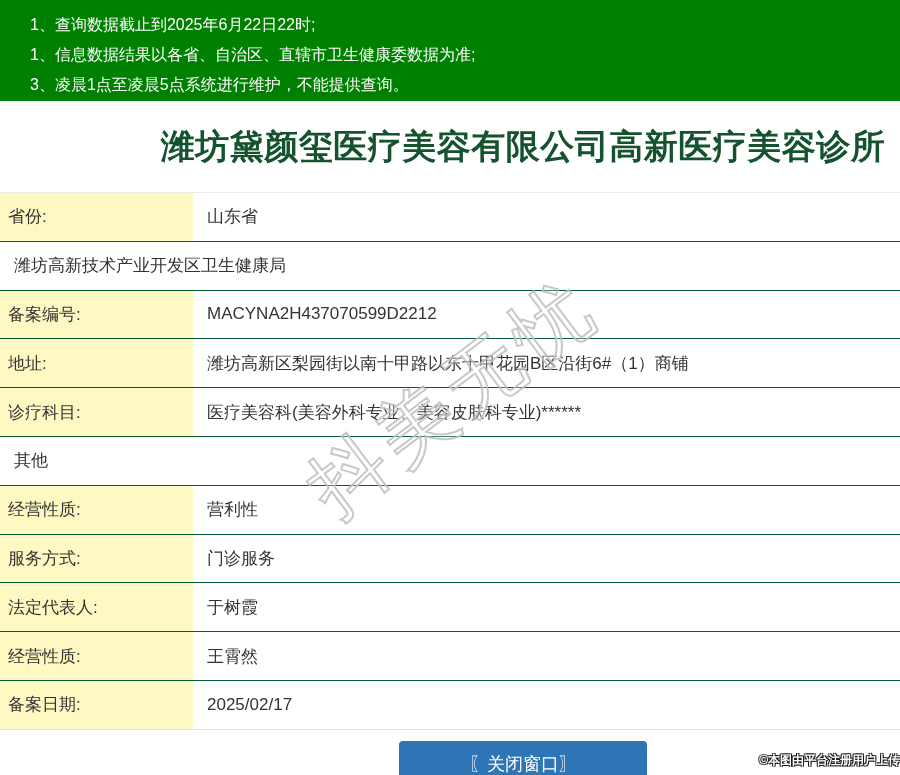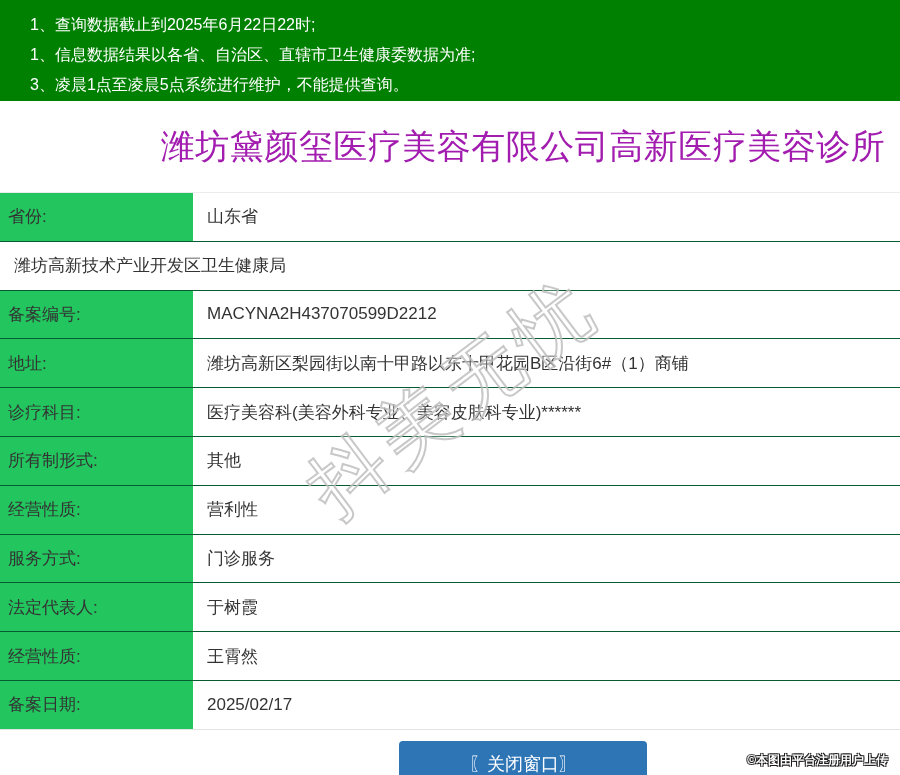--- a/index.html
+++ b/index.html
@@ -36,43 +36,43 @@
   .banner b { font-weight: normal; }
   
   .title-area {
     height: 91px;
     display: flex;
     align-items: center;
     justify-content: center;
   }
   .page-title {
     font-size: 34px;
-    font-weight: normal;
-    color: #a21caf;
+    font-weight: bold;
+    color: #14532d;
     margin: 0;
     letter-spacing: 0.5px;
     white-space: nowrap;
   }
   
   .record-table {
     width: 100%;
     border-top: 1px solid #ececec;
   }
   .record-row {
     display: flex;
     height: 47.8px;
     border-bottom: 1px solid #065c30;
   }
   .record-row:last-child {
     border-bottom: 1px solid #e3e3e3;
   }
   .record-label {
     width: 193px;
     box-sizing: border-box;
-    background: #22c55e;
+    background: #fef9c3;
     padding-left: 8px;
     display: flex;
     align-items: center;
     font-size: 17px;
     color: #333333;
     flex-shrink: 0;
   }
   .record-value {
     flex: 1;
     padding-left: 14px;
@@ -115,21 +115,21 @@
     transform-origin: center center;
     color: rgba(255, 255, 255, 0.30);
     -webkit-text-stroke: 2px #bfbfbf;
     opacity: 0.85;
     pointer-events: none;
     z-index: 5;
   }
   
   .copyright {
     position: absolute;
-    right: 12px;
+    right: 0;
     bottom: 6px;
     font-size: 12px;
     font-weight: bold;
     color: #ffffff;
     text-shadow:
       -1px -1px 0 #1a1a1a,
        1px -1px 0 #1a1a1a,
       -1px  1px 0 #1a1a1a,
        1px  1px 0 #1a1a1a;
     z-index: 6;
@@ -165,21 +165,20 @@
     </div>
     <div class="record-row">
       <div class="record-label">地址:</div>
       <div class="record-value">潍坊高新区梨园街以南十甲路以东十甲花园B区沿街6#（1）商铺</div>
     </div>
     <div class="record-row">
       <div class="record-label">诊疗科目:</div>
       <div class="record-value">医疗美容科(美容外科专业、美容皮肤科专业)******</div>
     </div>
     <div class="record-row">
-      <div class="record-label">所有制形式:</div>
       <div class="record-value">其他</div>
     </div>
     <div class="record-row">
       <div class="record-label">经营性质:</div>
       <div class="record-value">营利性</div>
     </div>
     <div class="record-row">
       <div class="record-label">服务方式:</div>
       <div class="record-value">门诊服务</div>
     </div>

